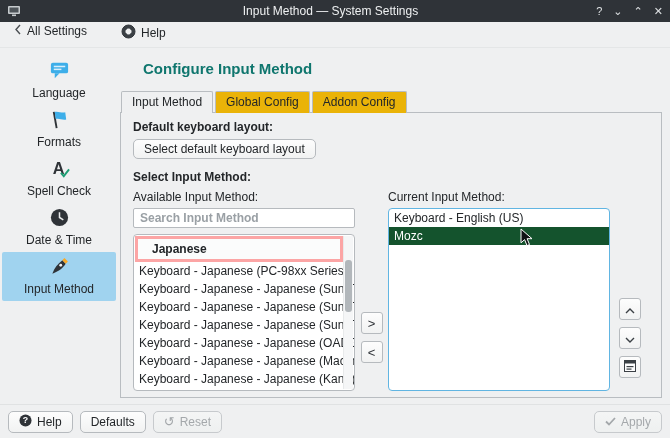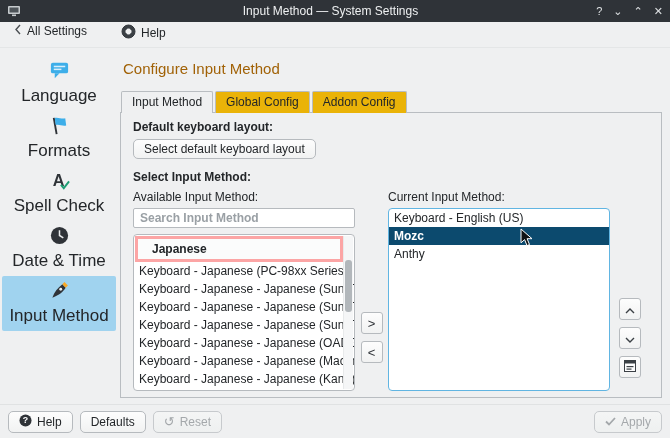--- a/index.html
+++ b/index.html
@@ -21,25 +21,25 @@
   
   .toolbar { height:26px; display:flex; align-items:flex-start; padding:0 8px; gap:22px; border-bottom:1px solid #e4e6e7; flex:0 0 auto; }
   .tool-btn { display:flex; align-items:center; gap:5px; padding:2px 6px; border-radius:2px; color:#232629; }
 
   .content-row { flex:1 1 auto; display:flex; min-height:0; }
 
   
   .sidebar { width:118px; padding-top:8px; display:flex; flex-direction:column; flex:0 0 auto; }
   .side-item { display:flex; flex-direction:column; align-items:center; gap:2px; padding:4px 0 5px; margin:0 2px; border-radius:2px; }
   .side-item.selected { background:#a0d3ef; }
-  .side-label { font-size:17px; }
+  .side-label { font-size:12px; }
 
   
   .main { flex:1 1 auto; display:flex; flex-direction:column; padding:10px 8px 6px 2px; min-width:0; }
-  .page-title { font-size:15px; font-weight:400; margin:2px 0 13px 3px; color:#a16207; }
+  .page-title { font-size:15px; font-weight:700; margin:2px 0 13px 23px; color:#0f766e; }
   .tabs { display:flex; margin-left:1px; position:relative; z-index:2; }
   .tab { padding:3px 10px 4px; border:1px solid #b9bdc1; border-bottom:none; background:#eab308; margin-right:2px; border-radius:2px 2px 0 0; position:relative; top:1px; }
   .tab.active { background:#eff0f1; }
 
   .panel { flex:1 1 auto; border:1px solid #b9bdc1; padding:7px 12px 6px; display:flex; flex-direction:column; min-height:0; overflow:hidden; }
   .lbl-bold { font-weight:bold; margin-bottom:5px; }
   .btn { display:inline-flex; align-items:center; gap:5px; padding:0 10px; height:22px; background:linear-gradient(#fdfdfd,#f1f2f2); border:1px solid #b6babe; border-radius:5px; font-size:12px; color:#232629; font-family:"Liberation Sans",sans-serif; }
   .btn.disabled { color:#a4a8ab; background:linear-gradient(#f4f5f5,#eef0f0); border-color:#c7cacd; }
   .select-default { align-self:flex-start; margin-bottom:11px; }
 
@@ -50,21 +50,21 @@
   .col-actions { flex:1 1 auto; display:flex; flex-direction:column; align-items:center; padding-top:108px; gap:7px; }
   .col-label { margin-bottom:4px; }
 
   .search-input { height:22px; border:1px solid #b6babe; border-radius:2px; background:#fff; padding:0 6px; font-size:12px; margin-bottom:6px; width:100%; font-family:"Liberation Sans",sans-serif; color:#232629; outline:none;font-weight:bold; }
   .search-input::placeholder { color:#9aa0a5; }
 
   .list { flex:1 1 auto; background:#fff; border:1px solid #b6babe; border-radius:4px; position:relative; overflow:hidden; min-height:0; }
   .list.focused { border-color:#61b5e2; }
   .group-row { font-weight:bold; padding:3px 14px; margin:1px 11px 0 1px; border:3px solid #fca5a5; background:#fbfcfc; white-space:nowrap; overflow:hidden; }
   .row { padding:0 5px; height:18px; line-height:18px; white-space:nowrap; overflow:hidden; }
-  .row.selected { background:#0c4a6e; color:#fff;font-weight:bold; }
+  .row.selected { background:#14532d; color:#fff; }
 
   .scrollbar { position:absolute; top:1px; right:1px; bottom:1px; width:10px; background:#f5f6f7; border-left:1px solid #e8eaeb; }
   .scroll-handle { position:absolute; top:24px; left:1px; width:7px; height:52px; background:#b2b7bb; border-radius:3px; }
 
   .sq-btn { width:22px; height:22px; display:flex; align-items:center; justify-content:center; background:linear-gradient(#fdfdfd,#f1f2f2); border:1px solid #b6babe; border-radius:3px; color:#2f3338; font-size:13px; }
 
   
   .footer { height:34px; display:flex; align-items:center; gap:7px; padding:0 8px; border-top:1px solid #e0e2e3; flex:0 0 auto; }
   .spacer { flex:1; }
   .ico-undo { color:#a4a8ab; font-size:13px; line-height:1; }
@@ -207,21 +207,20 @@
           <div class="col-mid">
             <button class="sq-btn">&gt;</button>
             <button class="sq-btn">&lt;</button>
           </div>
 
           <div class="col-right">
             <div class="col-label">Current Input Method:</div>
             <div class="list focused">
               <div class="row">Keyboard - English (US)</div>
               <div class="row selected">Mozc</div>
-              <div class="row">Anthy</div>
             </div>
           </div>
 
           <div class="col-actions">
             <button class="sq-btn">
               <span><svg width="10" height="6" viewBox="0 0 10 6">
                     <polyline points="1,5 5,1 9,5" fill="none" stroke="#3b4045" stroke-width="1.4"></polyline>
                   </svg></span>
             </button>
             <button class="sq-btn">

